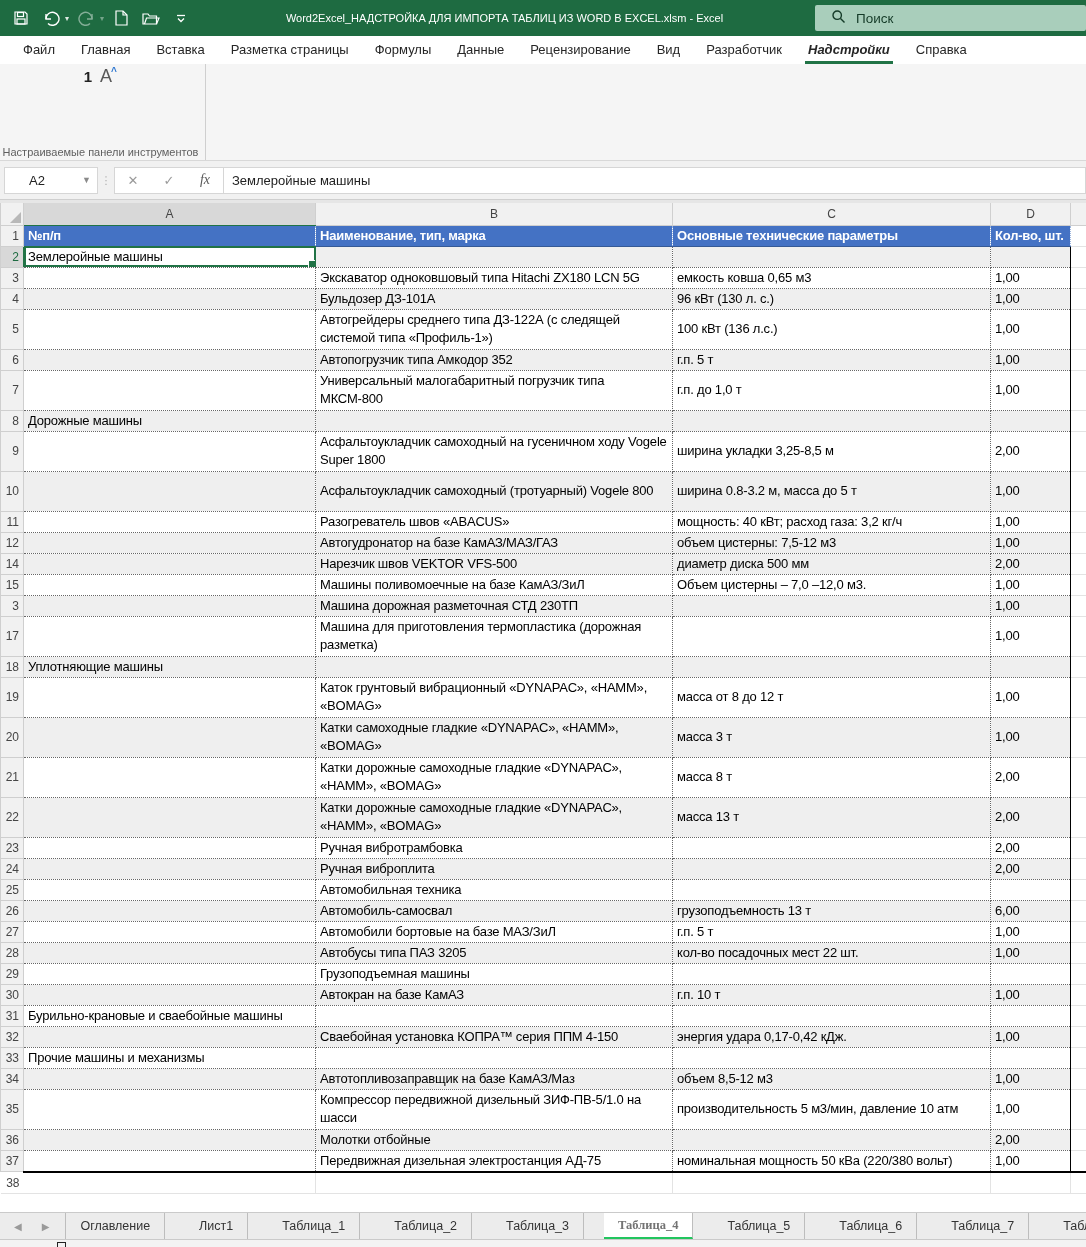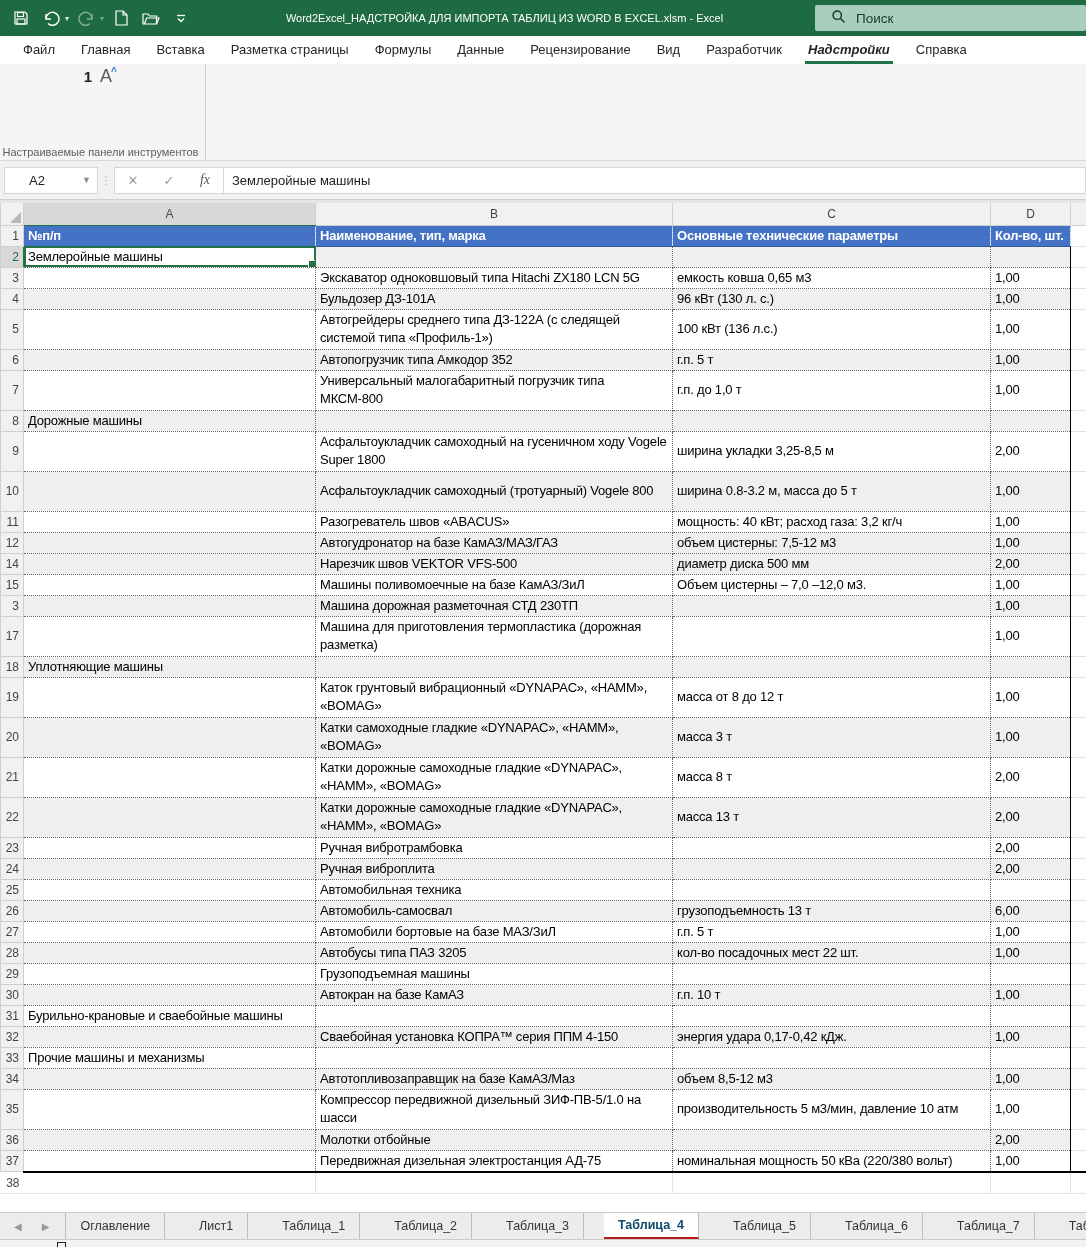--- a/index.html
+++ b/index.html
@@ -74,21 +74,21 @@
 
   td.cell.sel { position:relative; outline:2px solid #217346; outline-offset:-2px; background:#fff !important; }
   td.cell.sel::after { content:""; position:absolute; right:-1px; bottom:-1px; width:6px; height:6px;
     background:#217346; border:1px solid #fff; }
 
   
   .tabbar { height:27px; background:#ececec; border-top:1px solid #cacaca; display:flex; align-items:stretch; font-size:12.5px; }
   .nav-arrows { display:flex; align-items:center; gap:20px; padding:0 16px 0 14px; color:#9a9a9a; font-size:10px; }
   .stab { display:flex; align-items:center; padding:0 14px; color:#333; border-right:1px solid #bdbdbd; white-space:nowrap; }
   .stab:first-of-type { border-left:1px solid #bdbdbd; }
-  .stab.active { background:#fff; color:#0c4a6e; font-weight:700; border-bottom:2px solid #b91c1c; }
+  .stab.active { background:#fff; color:#737373; font-weight:700; border-bottom:2px solid #22c55e;font-family:Liberation Serif, serif; }
   .addsheet { display:flex; align-items:center; margin-left:40px; color:#5f5f5f; }
   .addsheet .circ { width:17px; height:17px; border:1px solid #8b8b8b; border-radius:50%; display:flex;
     align-items:center; justify-content:center; font-size:13px; line-height:1; color:#5f5f5f; }
 
   
   .statusbar { height:9px; background:#f3f3f3; border-top:1px solid #cacaca; position:relative; }
   .statusbar .sicon { position:absolute; left:57px; top:2px; width:9px; height:7px; border:1.5px solid #222; }
 </style>
 </head>
 <body>

